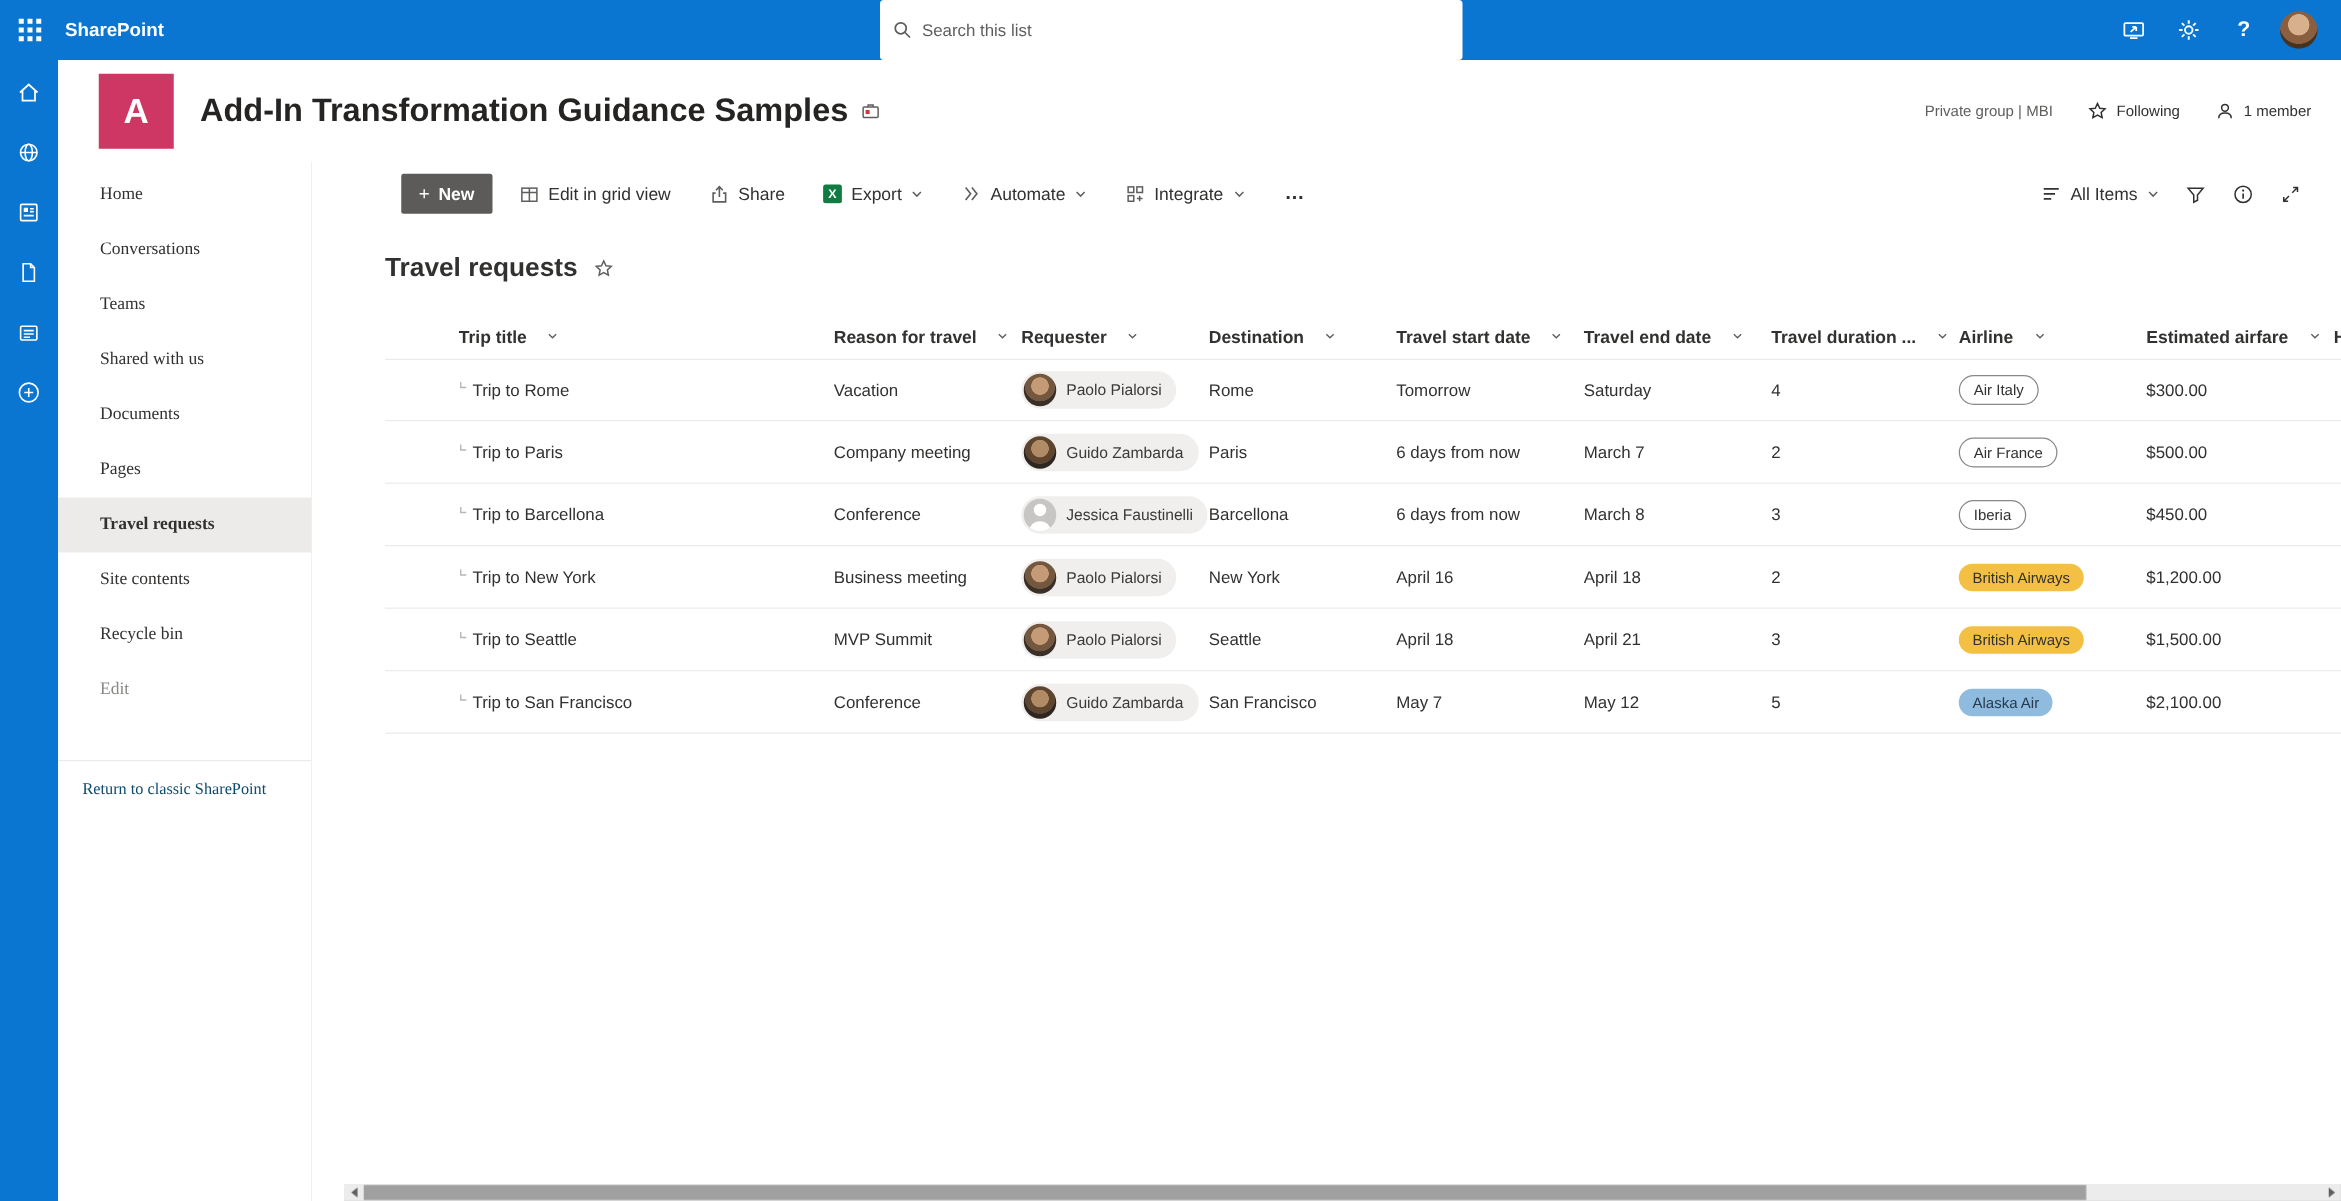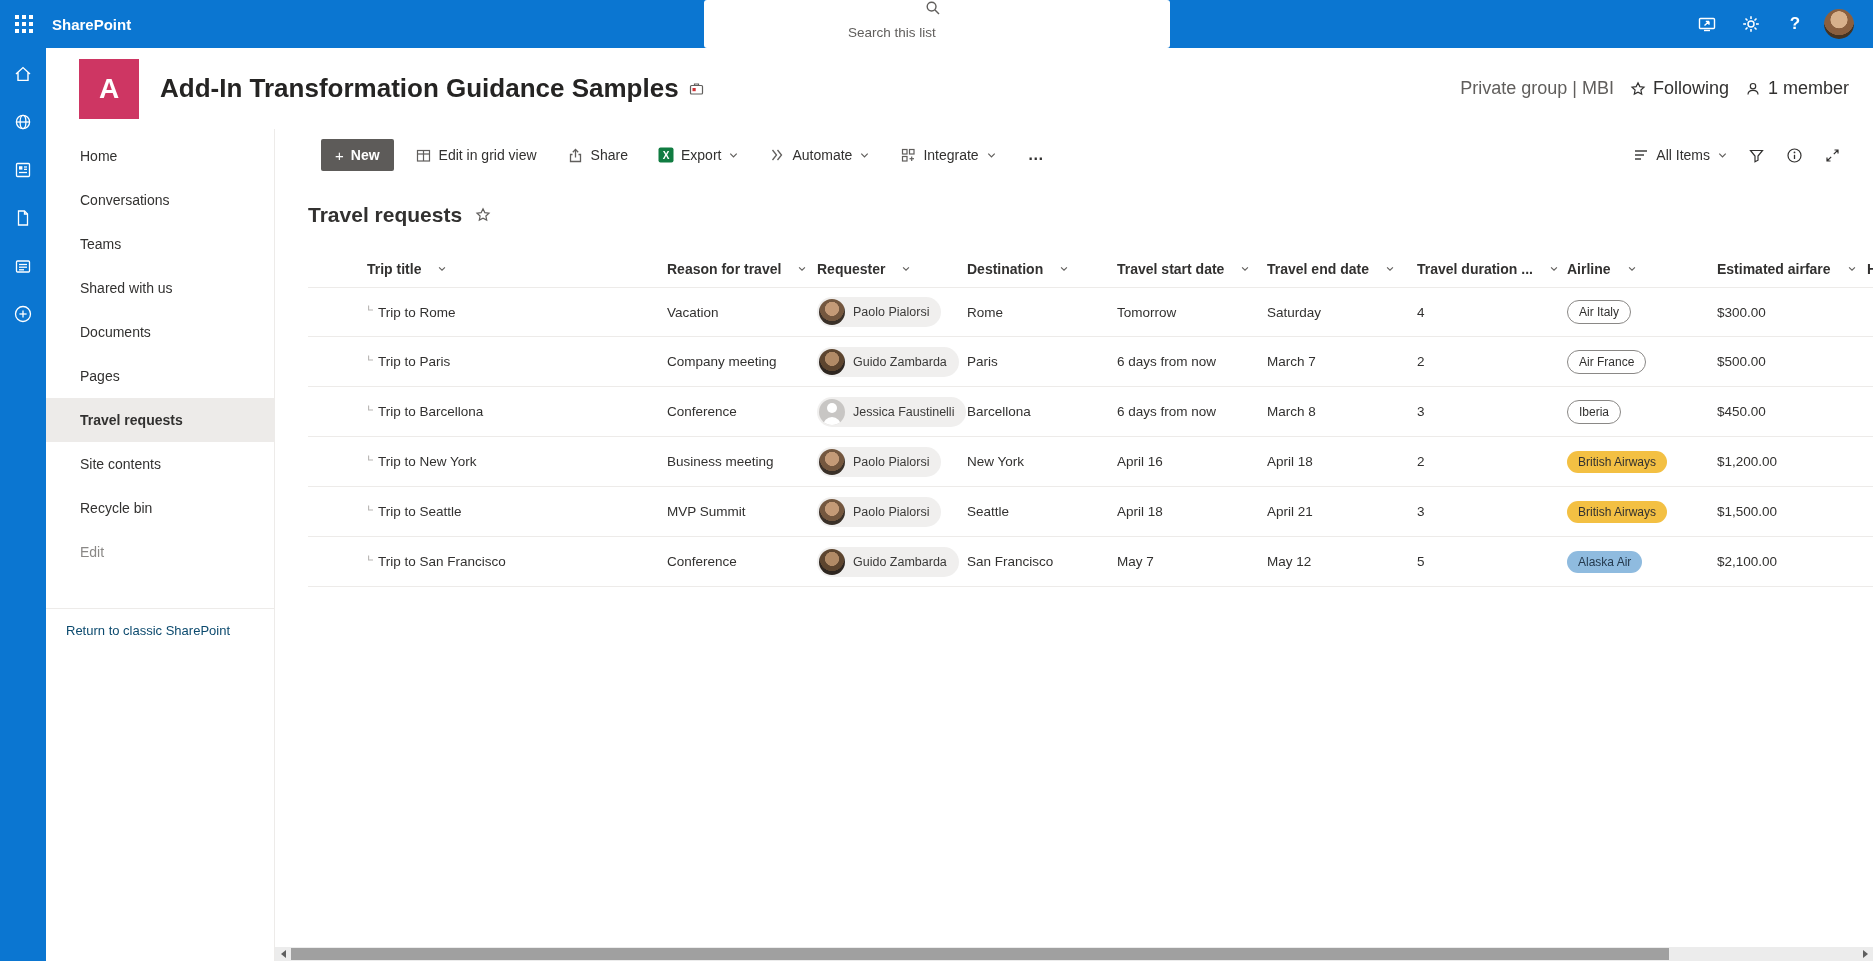--- a/index.html
+++ b/index.html
@@ -7,21 +7,21 @@
     font-family:"Liberation Sans","DejaVu Sans",sans-serif; color:#323130; }
 
   
   .suite-bar { position:fixed; top:0; left:0; right:0; height:48px; background:#0b76d1;
     display:flex; align-items:center; z-index:50; }
   .waffle-btn { width:48px; height:48px; display:flex; align-items:center; justify-content:center; cursor:pointer; }
   .waffle-grid { display:grid; grid-template-columns:repeat(3,4px); grid-gap:3px; }
   .waffle-grid i { width:4px; height:4px; background:#fff; display:block; }
   .brand { color:#fff; font-size:15px; font-weight:700; margin-left:4px; cursor:pointer;text-align:center; }
   .search-wrap { position:absolute; left:50%; transform:translateX(-50%); width:466px; height:48px;
-    background:#fff; border-radius:3px; display:flex; align-items:center; padding:0 10px;flex-direction:column; }
+    background:#fff; border-radius:3px; display:flex; align-items:center; padding:0 10px; }
   .search-wrap svg { flex:none; margin-right:8px; }
   .search-input { border:none; outline:none; flex:1; font-size:13.5px; color:#323130; font-family:inherit; background:transparent; }
   .search-input::placeholder { color:#605e5c; }
   .suite-actions { margin-left:auto; display:flex; align-items:center; padding-right:12px; }
   .suite-btn { width:44px; height:44px; display:flex; align-items:center; justify-content:center; cursor:pointer; color:#fff; }
   .help-glyph { color:#fff; font-size:17px; font-weight:700; }
   .avatar-top { width:30px; height:30px; border-radius:50%; flex:none; cursor:pointer;
     background: radial-gradient(circle at 50% 36%, #d8b18c 0 34%, #8a5f3f 36% 62%, #443322 64% 100%); }
 
   
@@ -29,27 +29,27 @@
     display:flex; flex-direction:column; align-items:center; padding-top:10px; z-index:40; }
   .rail-btn { width:32px; height:32px; margin-bottom:16px; display:flex; align-items:center; justify-content:center; cursor:pointer; }
 
   
   .site-header { position:fixed; top:48px; left:46px; right:0; height:81px; background:#fff;
     display:flex; align-items:center; padding:0 24px 0 33px; z-index:30; }
   .site-logo { width:60px; height:60px; background:#ce3663; color:#fff; font-size:28px; font-weight:600;
     display:flex; align-items:center; justify-content:center; flex:none; cursor:pointer; }
   .site-title { font-size:26px; font-weight:600; margin-left:21px; color:#252423; white-space:nowrap; }
   .sens-icon { margin-left:10px; }
-  .header-meta { margin-left:auto; display:flex; align-items:center; gap:16px; font-size:18px; white-space:nowrap; }
+  .header-meta { margin-left:auto; display:flex; align-items:center; gap:28px; font-size:12px; white-space:nowrap; }
   .privacy { color:#605e5c; }
   .meta-item { display:flex; align-items:center; gap:7px; color:#323130; cursor:pointer; }
 
   
-  .sidebar { position:fixed; top:129px; left:46px; width:229px; bottom:0; background:#fff;
-    border-right:1px solid #edebe9; padding-top:5px; font-size:14px; z-index:20; }
+  .sidebar { position:fixed; top:129px; left:46px; width:204px; bottom:0; background:#fff;
+    border-right:1px solid #edebe9; padding-top:5px; font-size:14px; z-index:20;font-family:Liberation Serif, serif; }
   .nav-item { height:44px; display:flex; align-items:center; padding-left:34px; color:#323130; cursor:pointer; }
   .nav-item .nav-label { white-space:nowrap; }
   .nav-item.selected { background:#edebe9; font-weight:700; }
   .nav-item.muted { color:#8a8886; }
   .sidebar-divider { height:1px; background:#edebe9; margin-top:34px; }
   .sidebar-footer { margin:14px 0 0 20px; font-size:13px; color:#0c4a6e; cursor:pointer; }
 
   
   .main { position:fixed; top:129px; left:275px; right:0; bottom:14px; background:#fff; overflow:hidden; z-index:10; }
 

